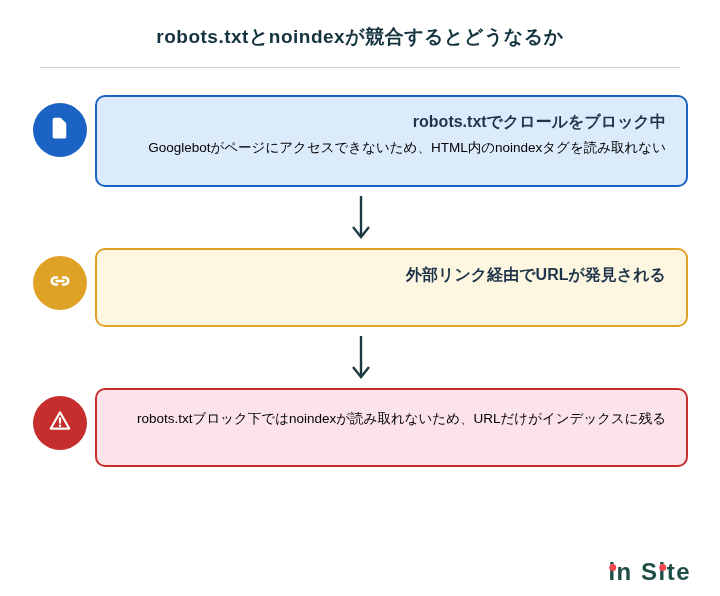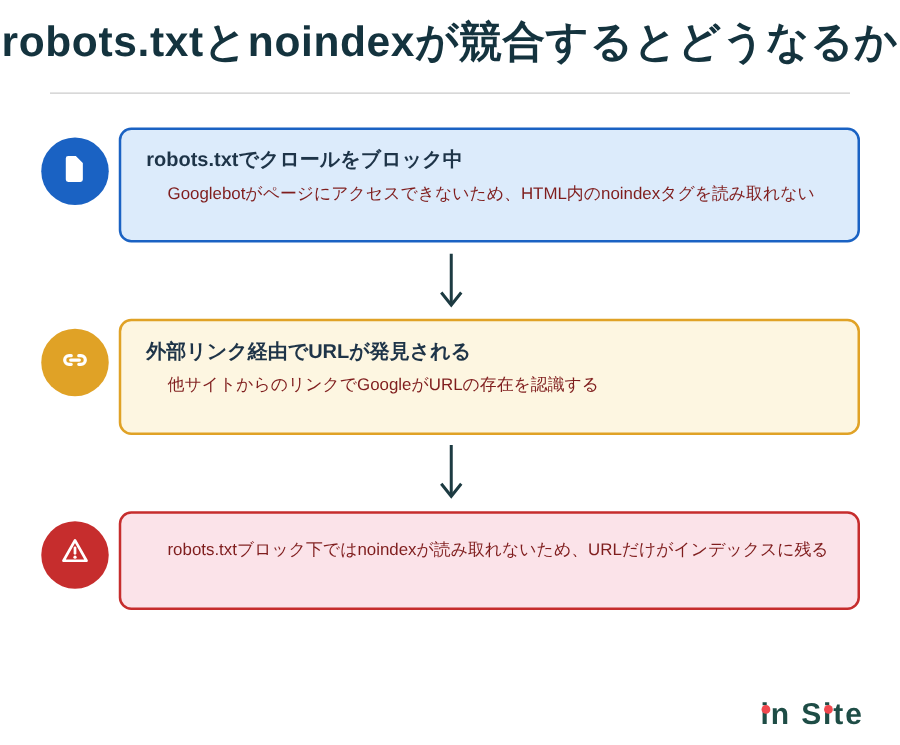--- a/index.html
+++ b/index.html
@@ -4,23 +4,23 @@
 <style>
   * { margin:0; padding:0; box-sizing:border-box; }
   html,body { width:720px; height:596px; }
   body {
     font-family:"Liberation Sans","DejaVu Sans",sans-serif;
     background:#ffffff;
     position:relative;
     overflow:hidden;
   }
   .page-title {
-    padding-top:11px;
+    padding-top:24px;
     text-align:center;
-    font-size:34px;
+    font-size:19px;
     font-weight:700;
     color:#14333e;
     letter-spacing:0.5px;
   }
   .divider {
     margin:17px 40px 0 40px;
     border:none;
     border-top:1px solid #cccccc;
     height:0;
   }
@@ -34,31 +34,32 @@
     display:flex; align-items:center; justify-content:center;
     margin-top:8px;
   }
   .step-card {
     flex:1;
     border:2px solid var(--accent);
     background:var(--bg);
     border-radius:10px;
     padding:14px 20px 28px 20px;
     min-height:79px;
+    text-align:right;
   }
   .step-title {
     font-size:16px;
     font-weight:700;
     color:#1e3448;
     line-height:1.35;
   }
   .step-desc {
     margin-top:6px;
     font-size:13.5px;
-    color:#7f1d1d;
+    color:#000000;
     line-height:1.4;
     margin-left:17px;
   }
   .arrow-wrap {
     height:61px;
     display:flex;
     align-items:center;
     justify-content:center;
   }
   .arrow-wrap svg { display:block; }
@@ -125,21 +126,20 @@
           <g stroke="#ffffff" stroke-width="2.4" fill="none" stroke-linecap="round">
             <path d="M9.2 8.8 H7.6 a3.2 3.2 0 0 0 0 6.4 h1.6"></path>
             <path d="M14.8 8.8 h1.6 a3.2 3.2 0 0 1 0 6.4 h-1.6"></path>
             <path d="M8.8 12 h6.4"></path>
           </g>
         </svg>
       </span>
     </div>
     <div class="step-card">
       <div class="step-title">外部リンク経由でURLが発見される</div>
-      <div class="step-desc">他サイトからのリンクでGoogleがURLの存在を認識する</div>
     </div>
   </div>
 
   <div class="arrow-wrap">
     <svg width="22" height="48" viewBox="0 0 22 48">
       <g stroke="var(--arrow-color)" stroke-width="2.4" fill="none">
         <line x1="11" y1="2" x2="11" y2="42"></line>
         <polyline points="3,33 11,43 19,33"></polyline>
       </g>
     </svg>

